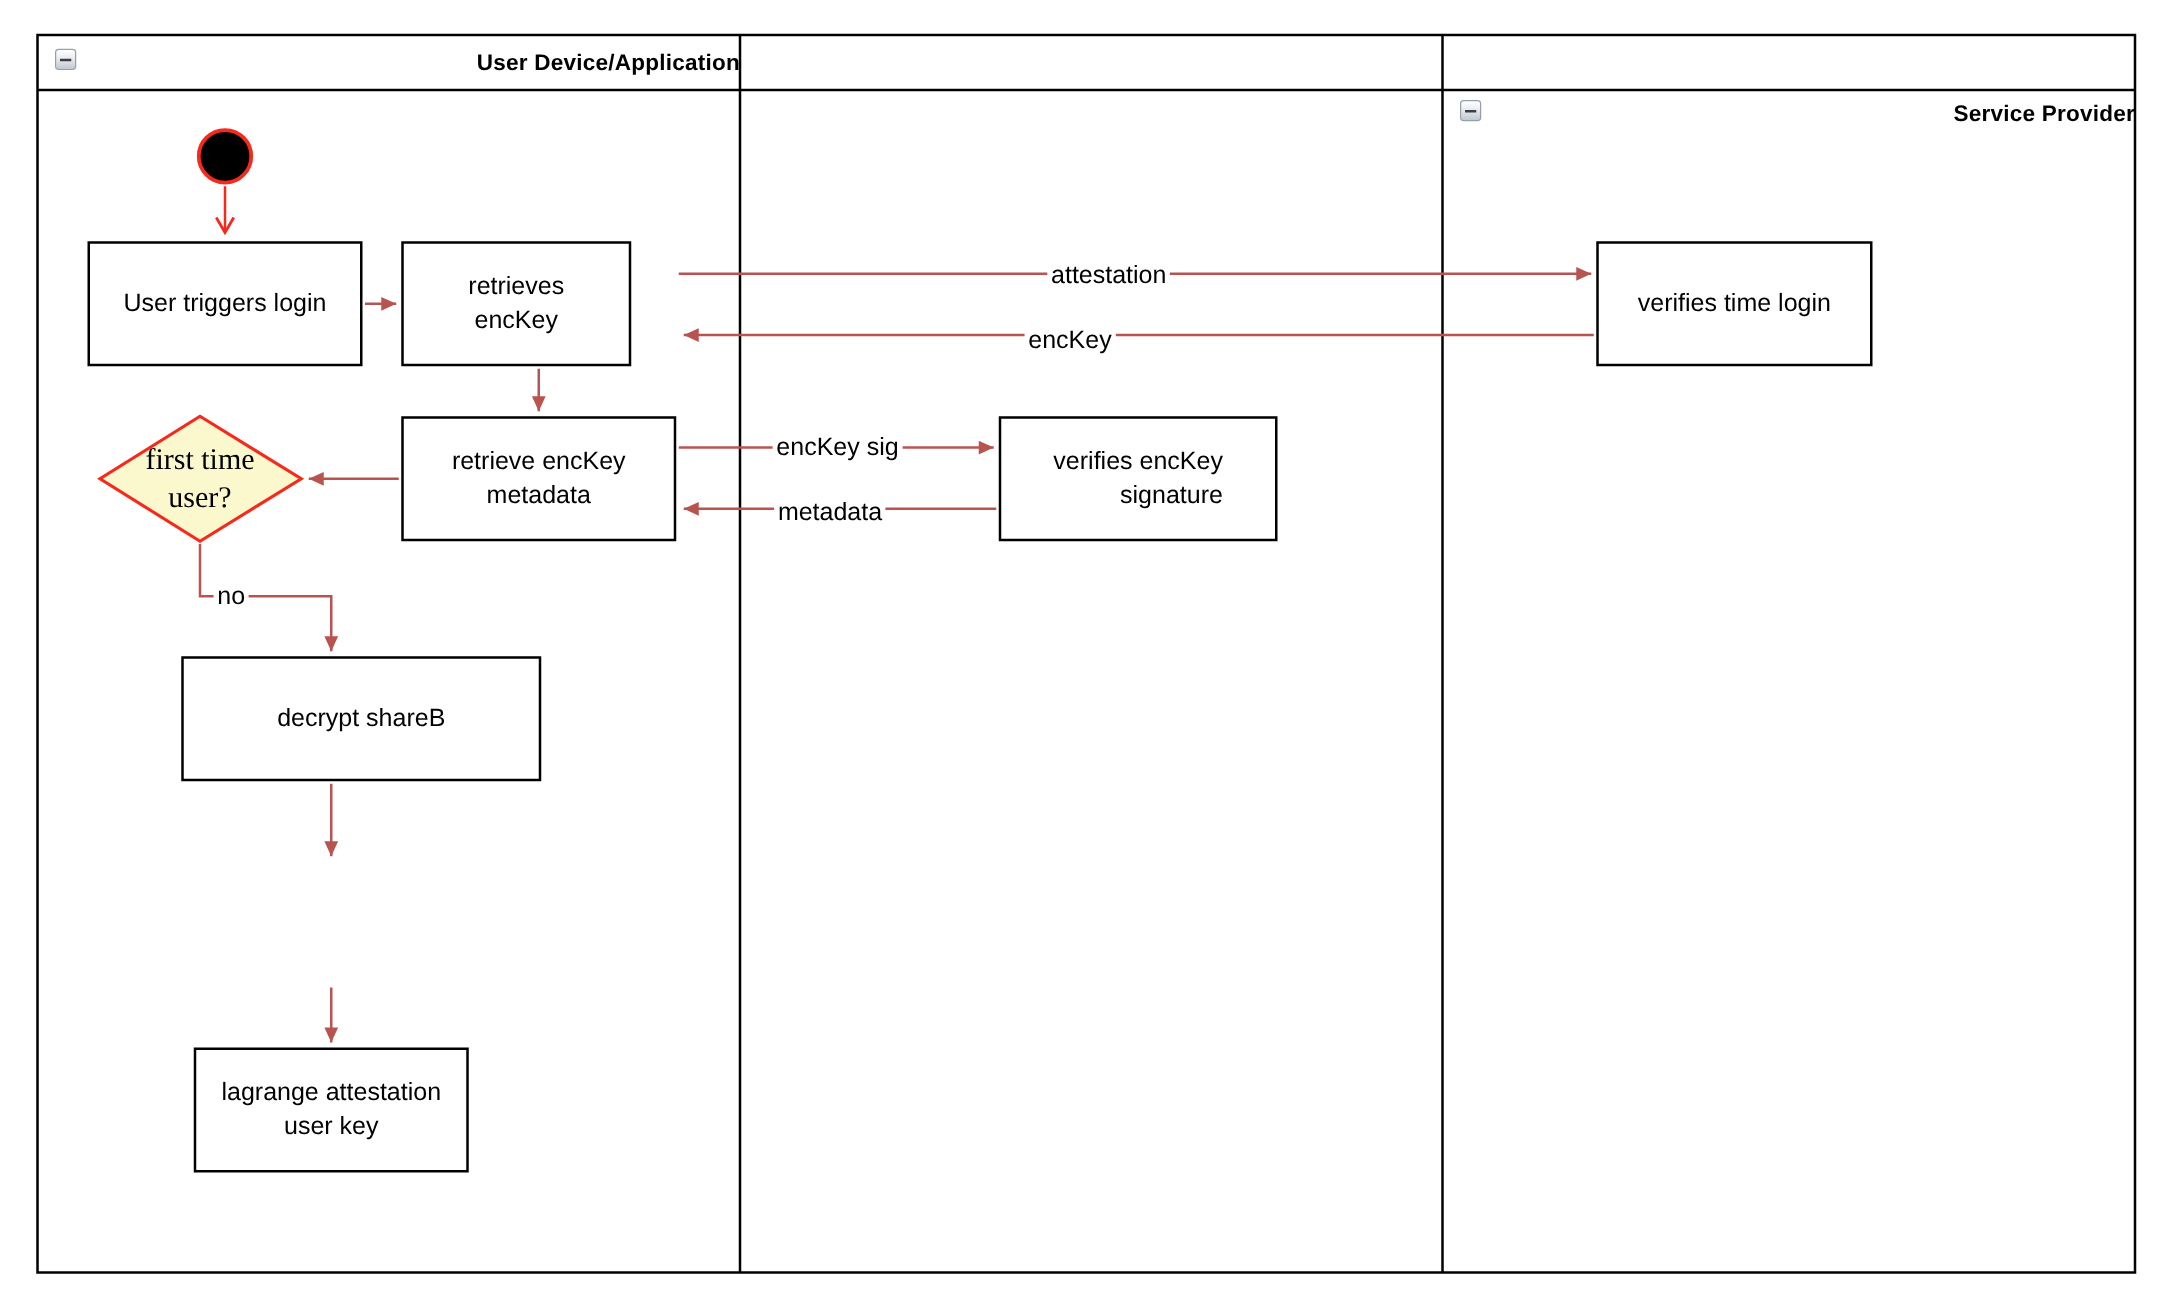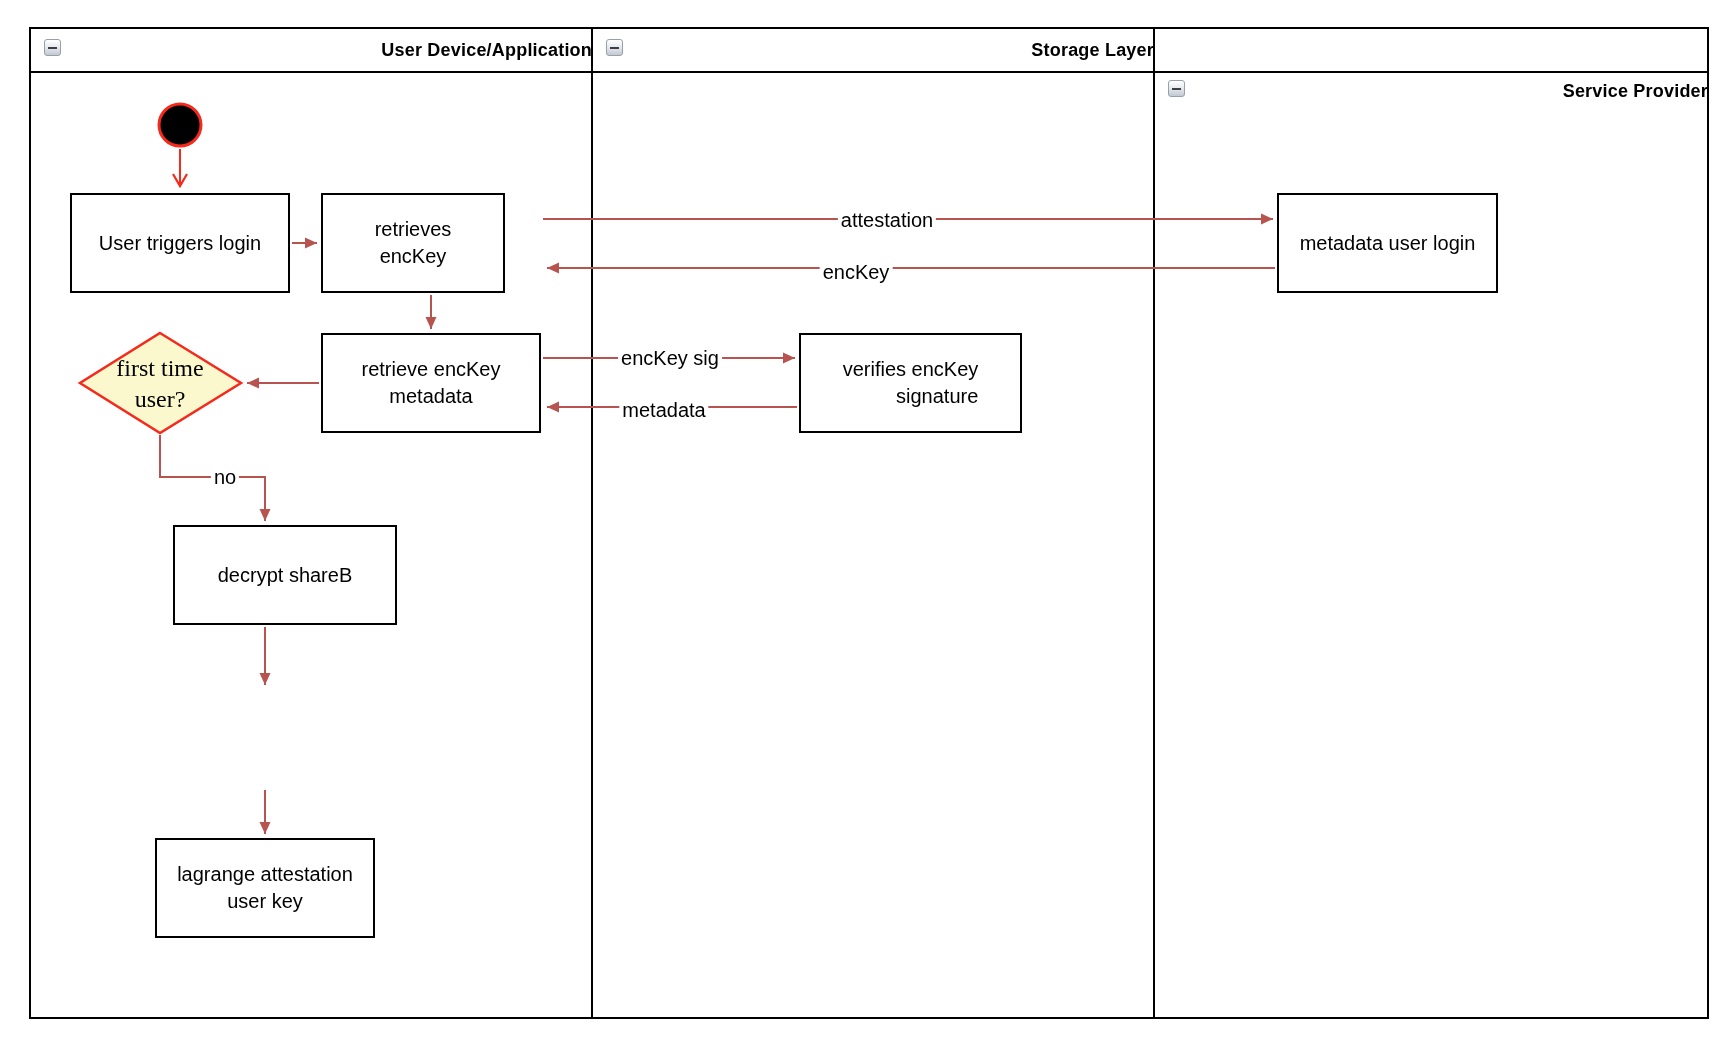--- a/index.html
+++ b/index.html
@@ -70,47 +70,41 @@
     <path d="M265,627 L265,685" fill="none" stroke="#B85450" stroke-width="2" marker-end="url(#tri)"></path>
     <path d="M265,790 L265,834" fill="none" stroke="#B85450" stroke-width="2" marker-end="url(#tri)"></path>
   </svg>
 
   <div class="lane-header" style="left:30px;width:562px;">
     <span class="collapse">
         <span class="bar"></span>
       </span>
     <span class="lane-title">User Device/Application</span>
   </div>
-  <div class="lane-header" style="left:592px;width:562px;">
-    <span class="collapse">
-        <span class="bar"></span>
-      </span>
-    <span class="lane-title">Storage Layer</span>
-  </div>
   <div class="lane-header" style="left:1154px;width:554px;margin-top:41px;">
     <span class="collapse">
         <span class="bar"></span>
       </span>
     <span class="lane-title">Service Provider</span>
   </div>
 
   <div class="node" style="left:70px;top:193px;width:220px;height:100px;">User triggers login</div>
   <div class="node" style="left:321px;top:193px;width:184px;height:100px;">retrieves
 encKey</div>
   <div class="node" style="left:321px;top:333px;width:220px;height:100px;">retrieve encKey
 metadata</div>
-  <div class="node" style="left:145px;top:525px;width:224px;height:100px;margin-left:28px;">decrypt shareB</div>
+  <div class="node" style="left:145px;top:525px;width:288px;height:100px;">decrypt shareB</div>
   <div class="node" style="left:155px;top:838px;width:220px;height:100px;">lagrange attestation
 user key</div>
   <div class="node" style="left:799px;top:333px;width:223px;height:100px;text-align:right;">verifies encKey
 signature</div>
-  <div class="node" style="left:1277px;top:193px;width:221px;height:100px;">metadata user login</div>
+  <div class="node" style="left:1277px;top:193px;width:221px;height:100px;">verifies time login</div>
 
   <span class="diamond-label" style="left:160px;top:384px;">first time
 user?</span>
 
   <span class="edge-label" style="left:870px;top:220px;margin-left:17px;">attestation</span>
   <span class="edge-label" style="left:856px;top:272px;">encKey</span>
   <span class="edge-label" style="left:670px;top:358px;">encKey sig</span>
   <span class="edge-label" style="left:664px;top:410px;">metadata</span>
-  <span class="edge-label" style="left:185px;top:477px;margin-left:40px;">no</span>
+  <span class="edge-label" style="left:185px;top:477px;">no</span>
 
 </div>
 
 </body></html>

